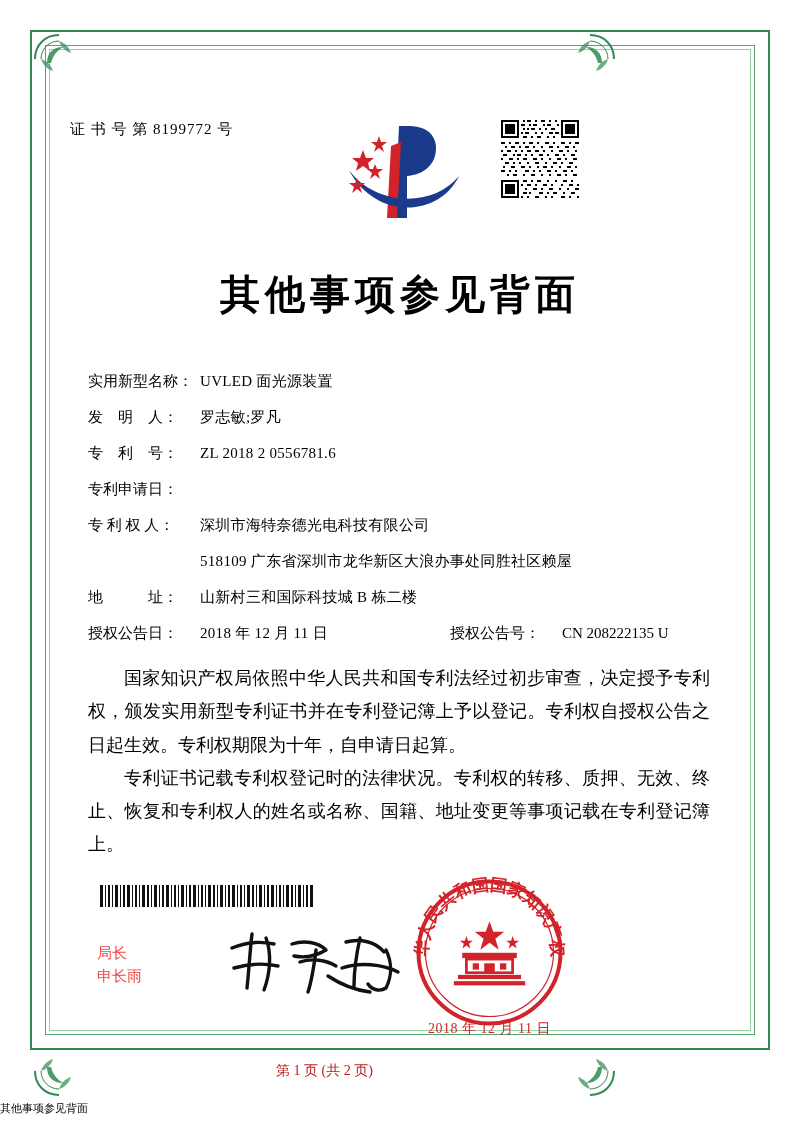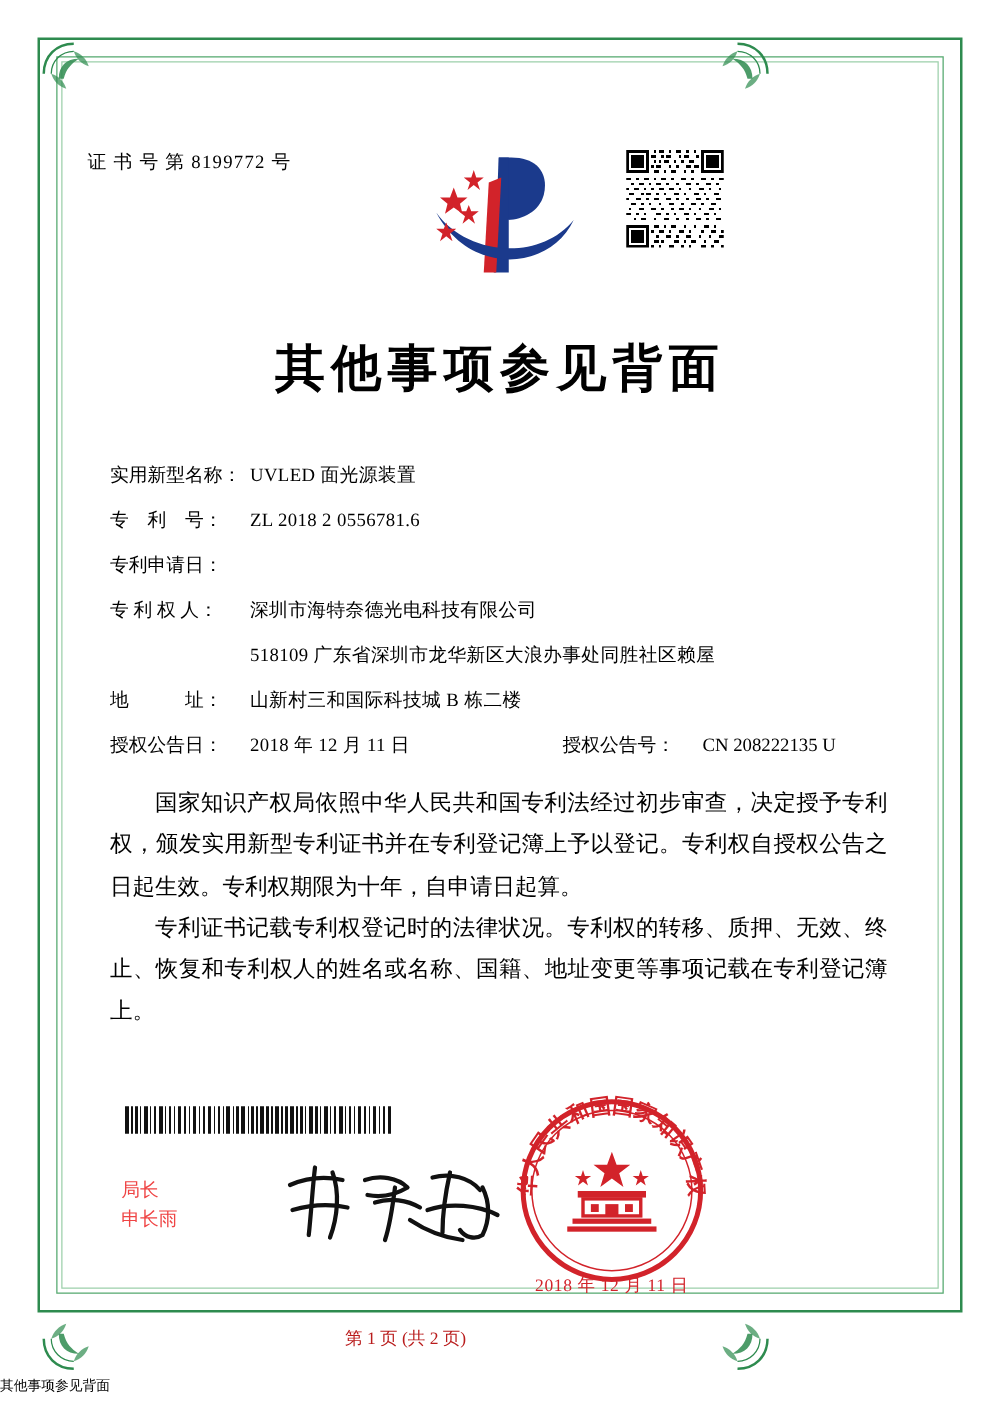--- a/index.html
+++ b/index.html
@@ -448,20 +448,24 @@
 
     <div class="main-title">其他事项参见背面</div>
 
     <div class="fields">
 
       <div class="frow">
         <div class="flabel">实用新型名称：</div>
         <div class="fvalue">UVLED 面光源装置</div>
       </div>
 
+      <div class="frow">
+        <div class="flabel">发　明　人：</div>
+        <div class="fvalue">罗志敏;罗凡</div>
+      </div>
 
       <div class="frow">
         <div class="flabel">专　利　号：</div>
         <div class="fvalue">ZL 2018 2 0556781.6</div>
       </div>
 
       <div class="frow">
         <div class="flabel">专利申请日：</div>
       </div>
 

